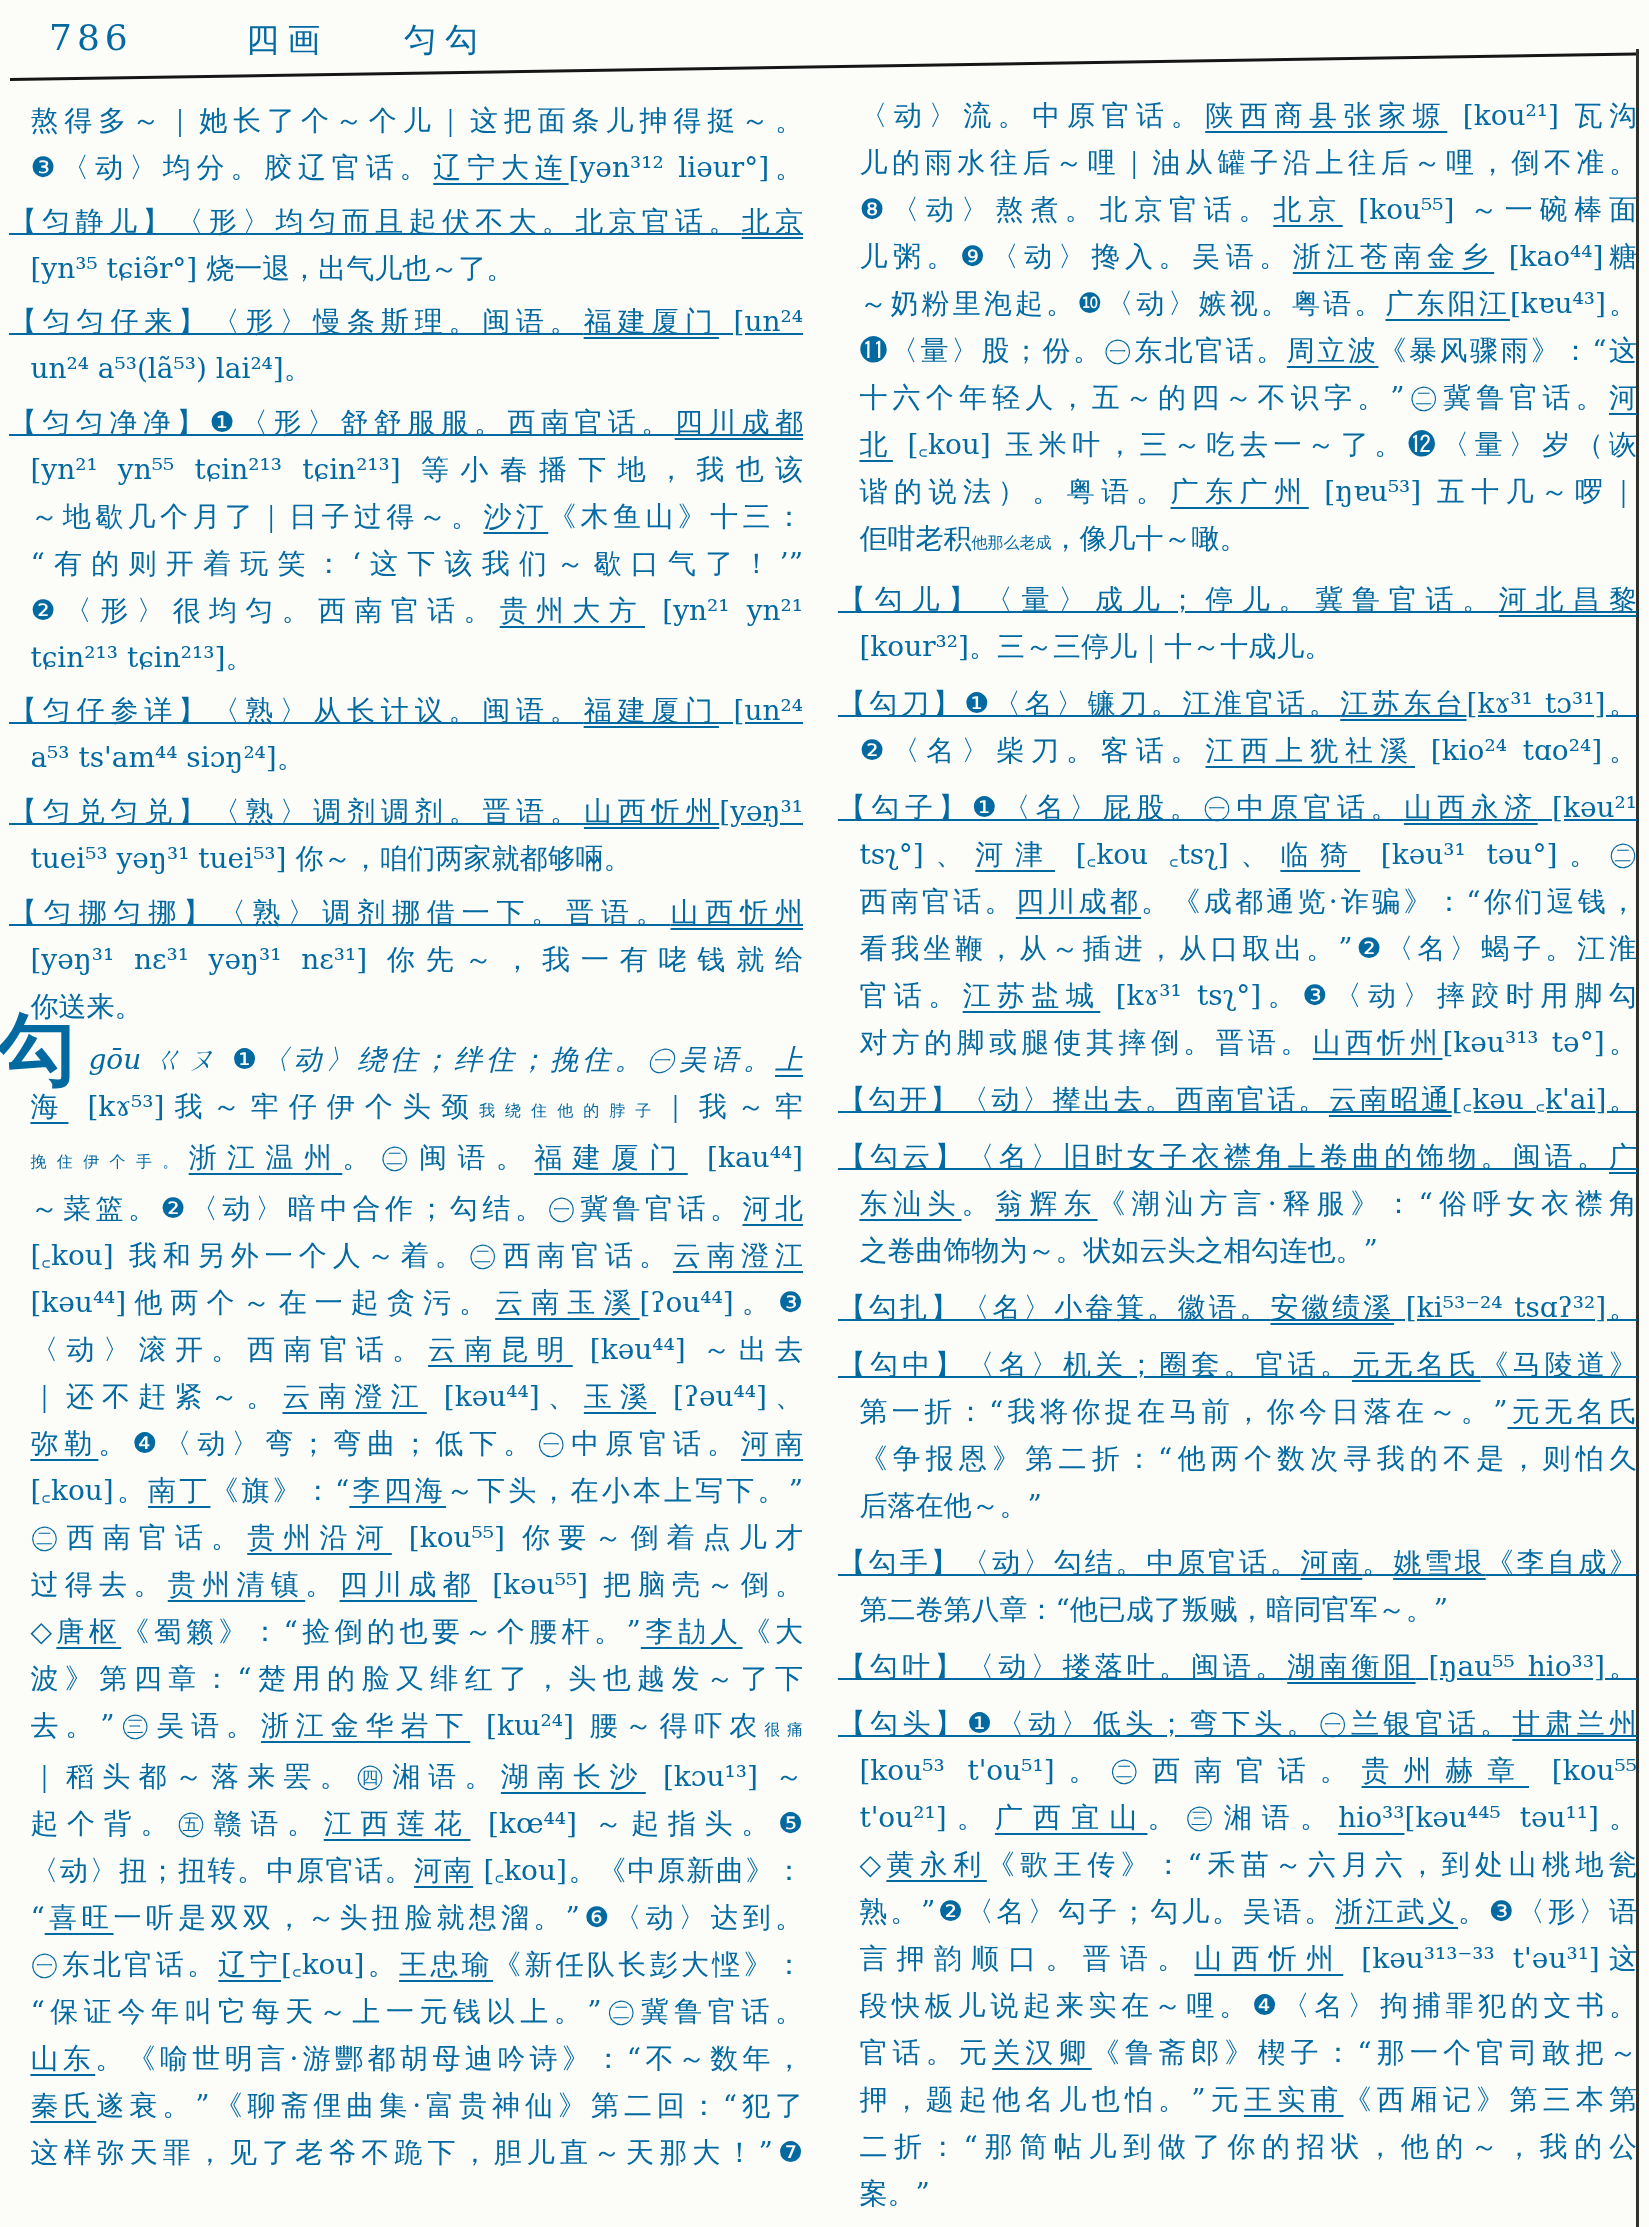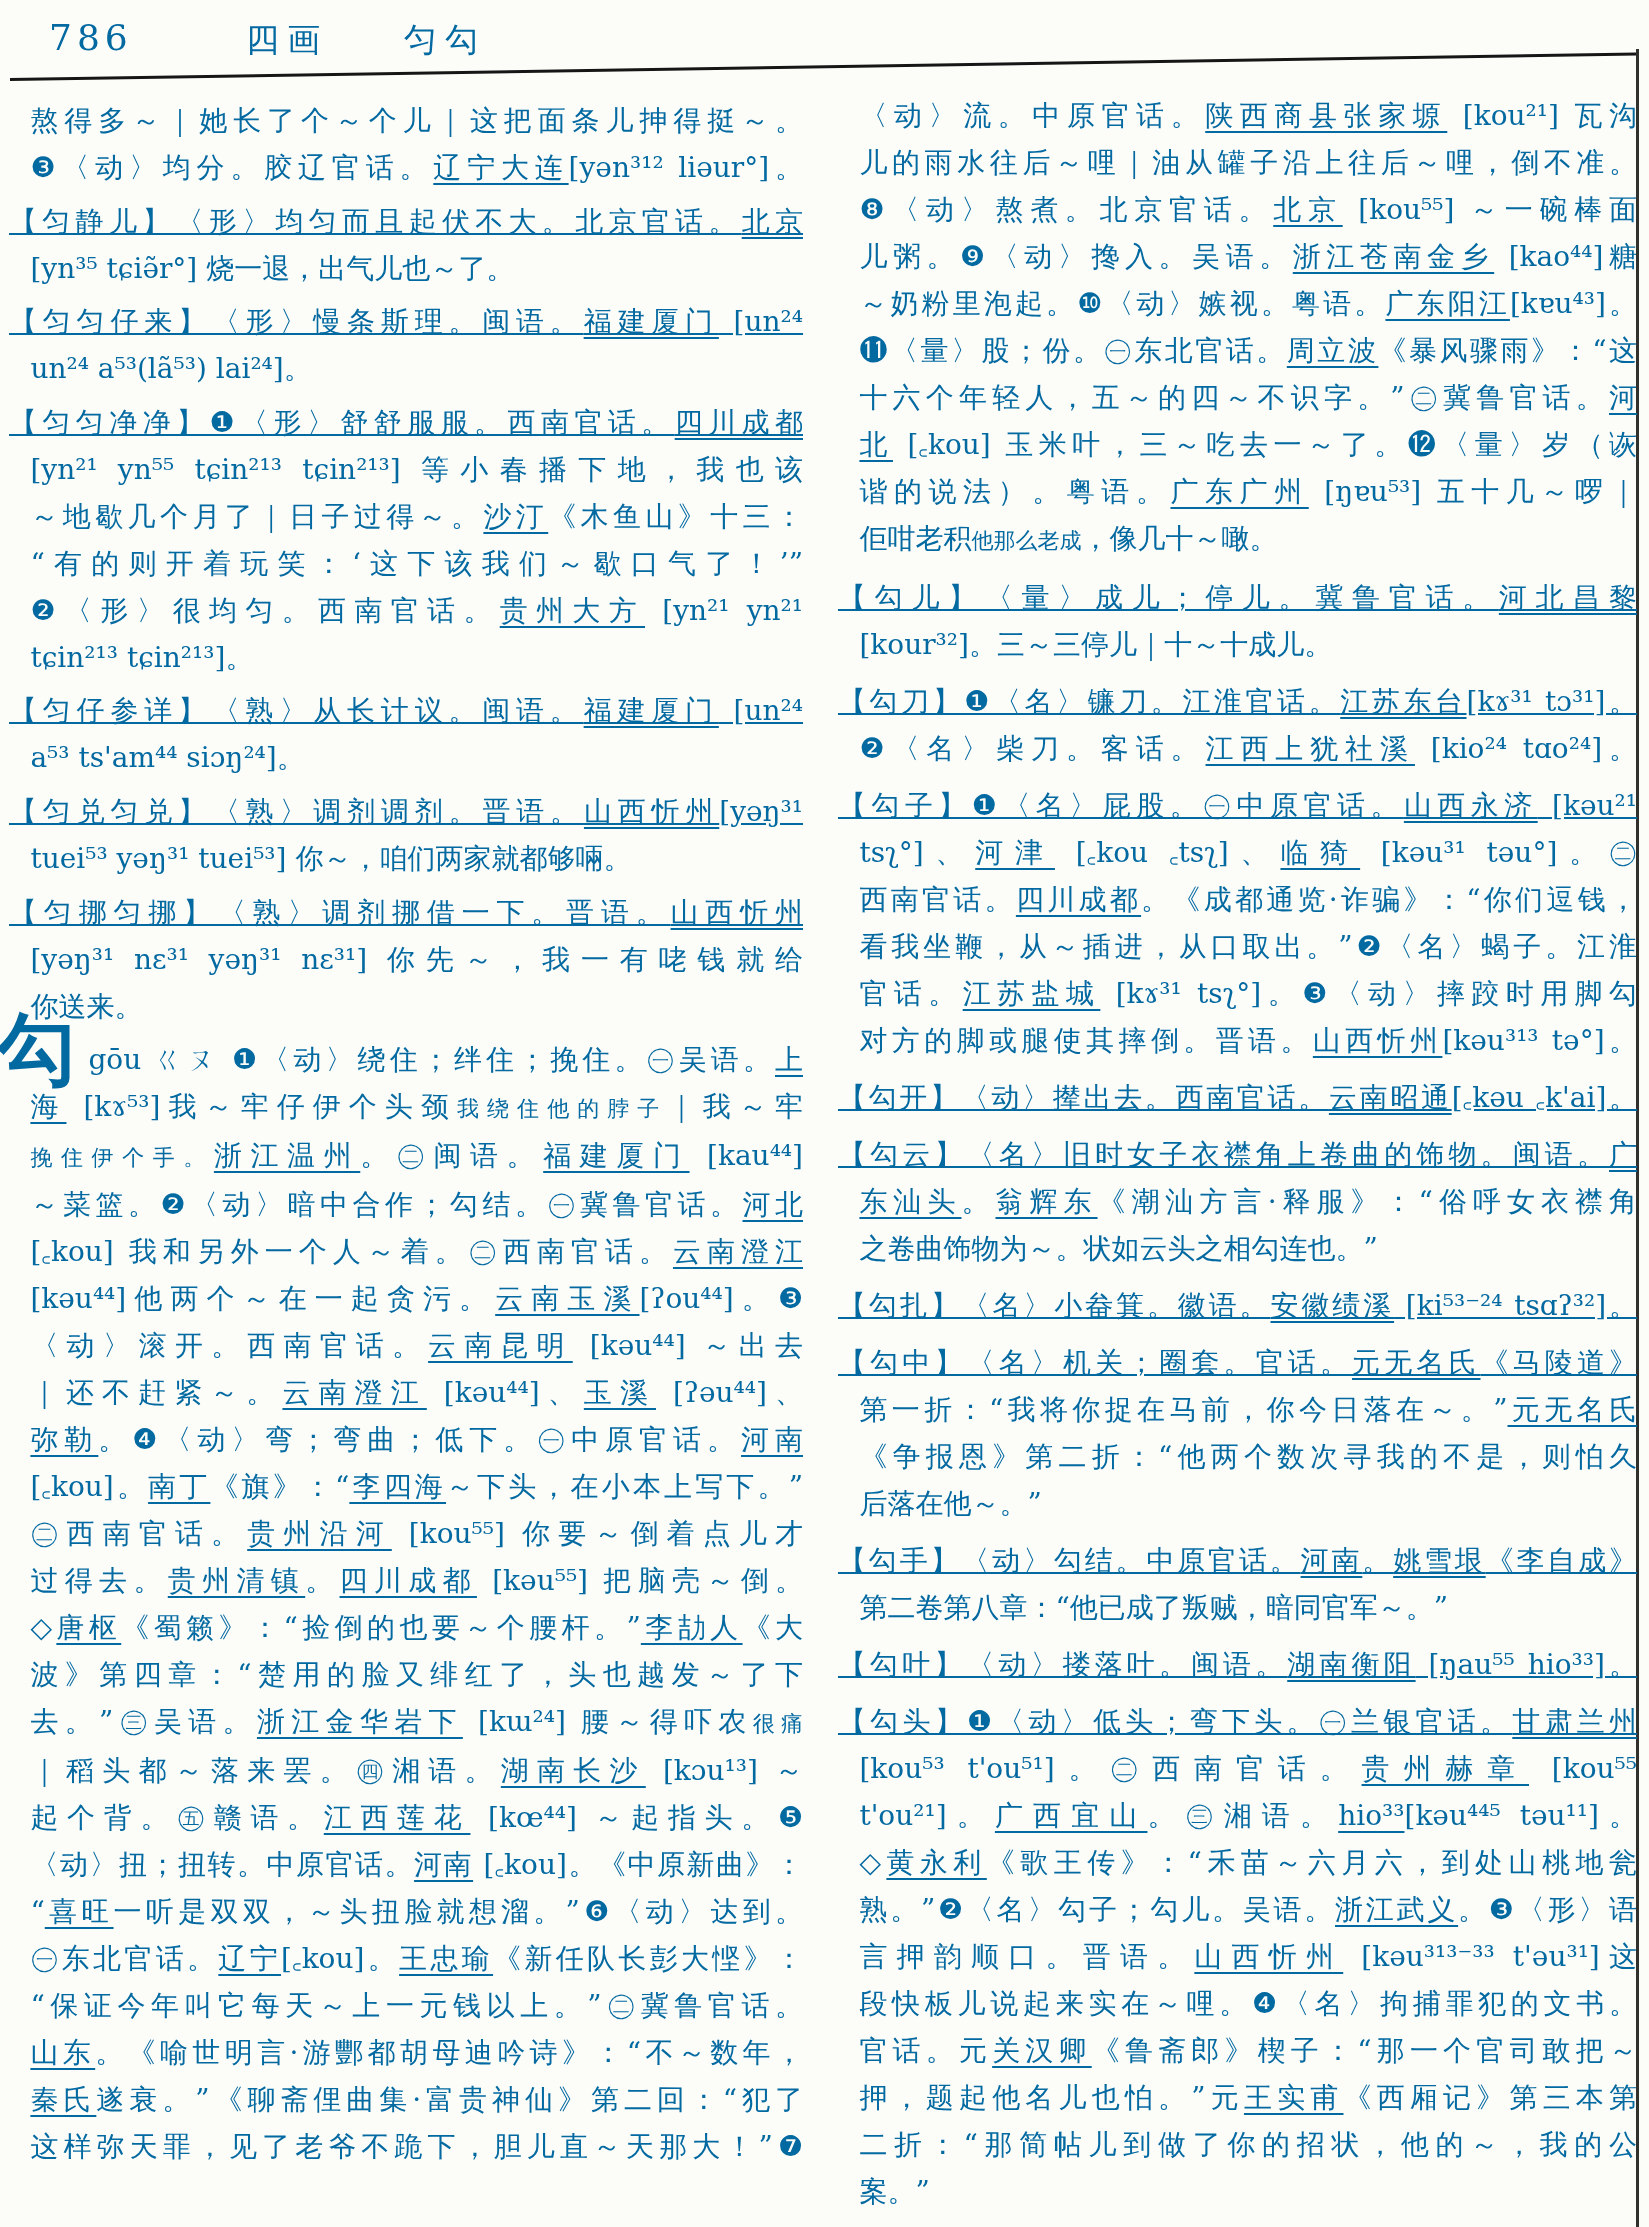--- a/index.html
+++ b/index.html
@@ -16,23 +16,23 @@
   .col-left{top:97px;left:9px;width:794px;}
   .col-right{top:92px;left:838px;width:799px;}
   p.entry{margin:0;padding-left:21.4px;font-size:28px;}
   .col-left p.entry + p.entry{margin-top:6.6px;}
   .col-right p.entry + p.entry{margin-top:10px;}
   p.entry.head{margin-top:38px;position:relative;}
   .bigchar{position:absolute;left:-11.5px;top:-26.4px;font-size:79px;line-height:1;font-weight:700;}
   .line{display:block;line-height:47px;text-align:justify;text-align-last:justify;}
   .line.short{text-align-last:left;}
   .line.hang{margin-left:-21.4px;text-decoration:underline;}
-  .line.afterbig{padding-left:58px;}
+  .line.afterbig{padding-left:58px;font-style:italic;}
   u{text-underline-offset:5.8px;text-decoration-thickness:1.6px;}
-  small{font-size:22px;}
+  small{font-size:16px;}
 </style>
 </head>
 <body>
 
 <div class="page">
   <div class="runhead">
     <span class="pageno">786</span>
     <span class="strokes">四画</span>
     <span class="heads">匀勾</span>
   </div>

